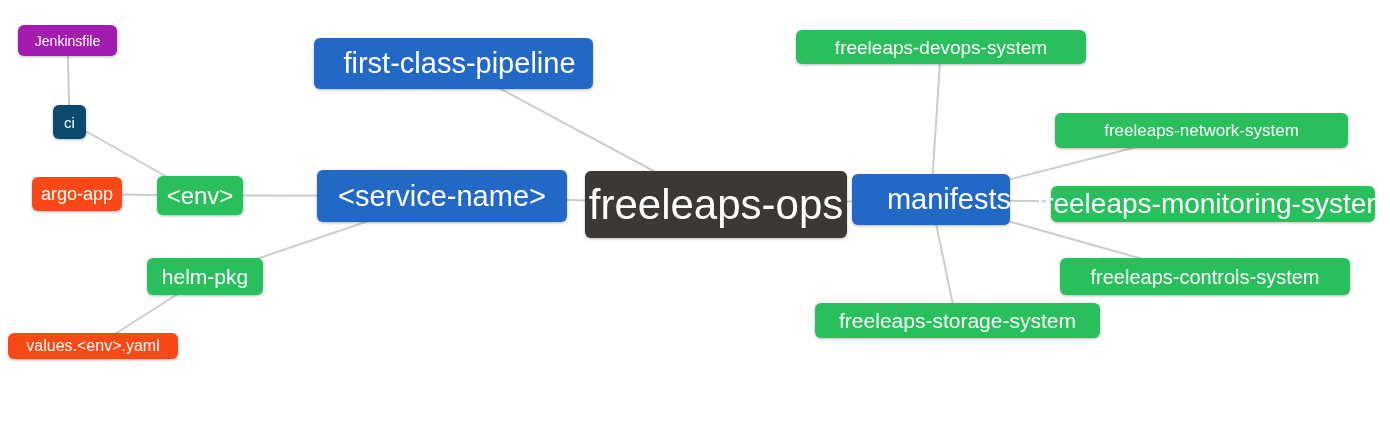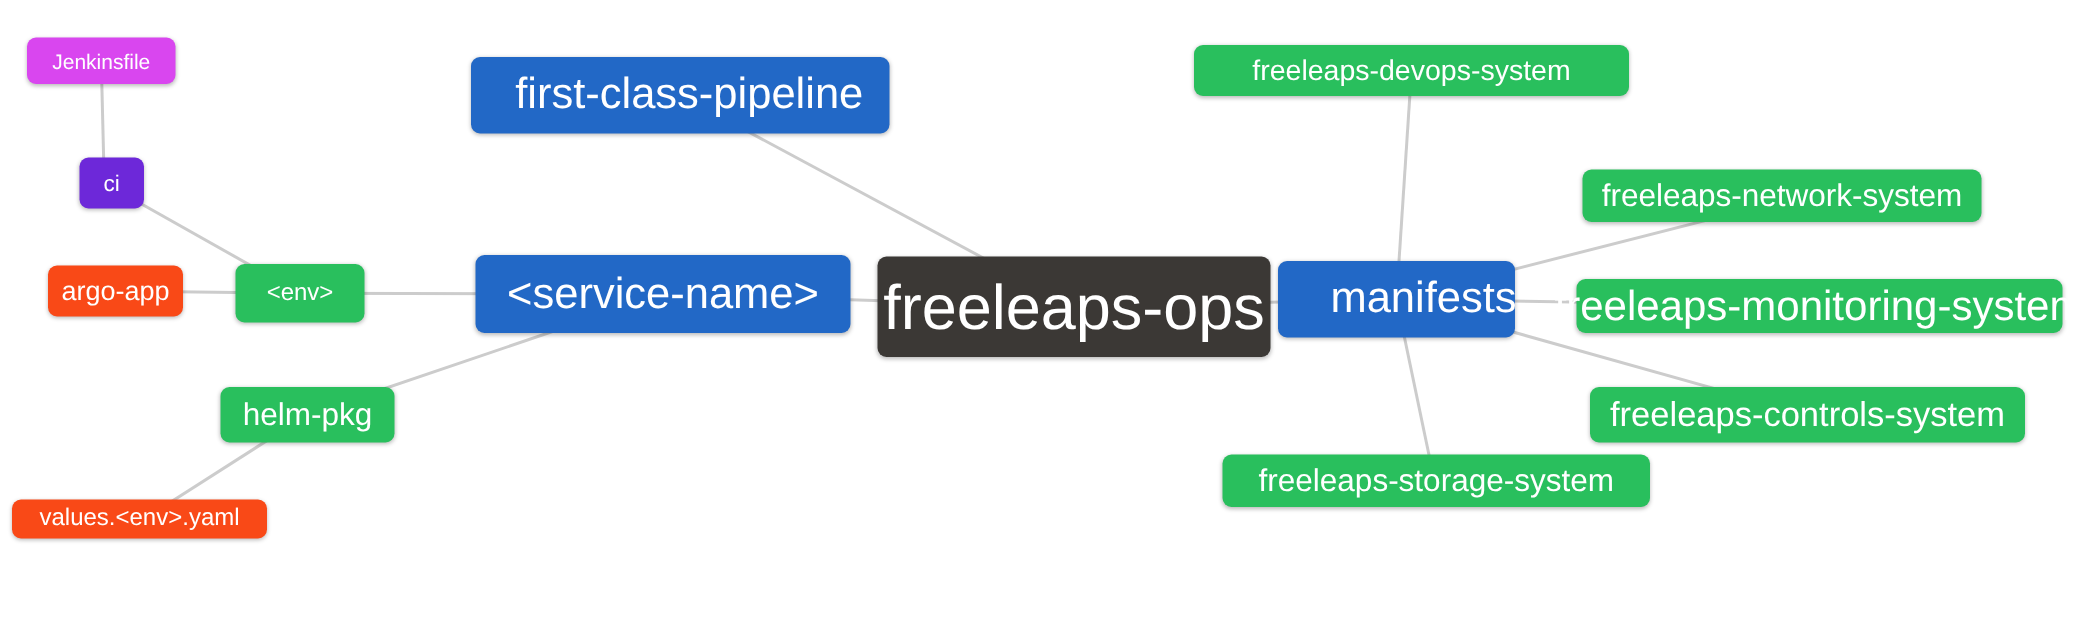--- a/index.html
+++ b/index.html
@@ -53,30 +53,30 @@
       <line x1="93" y1="348" x2="205" y2="276.5" stroke="#CCCCCC" stroke-width="2"></line>
       <line x1="442" y1="196" x2="716" y2="204.5" stroke="#CCCCCC" stroke-width="2"></line>
       <line x1="453.5" y1="63.5" x2="716" y2="204.5" stroke="#CCCCCC" stroke-width="2"></line>
       <line x1="716" y1="204.5" x2="931" y2="199.5" stroke="#CCCCCC" stroke-width="2"></line>
       <line x1="931" y1="199.5" x2="941" y2="47" stroke="#CCCCCC" stroke-width="2"></line>
       <line x1="931" y1="199.5" x2="1201.5" y2="130.5" stroke="#CCCCCC" stroke-width="2"></line>
       <line x1="931" y1="199.5" x2="1213" y2="204" stroke="#CCCCCC" stroke-width="2"></line>
       <line x1="931" y1="199.5" x2="1205" y2="276.5" stroke="#CCCCCC" stroke-width="2"></line>
       <line x1="931" y1="199.5" x2="957.5" y2="326.5" stroke="#CCCCCC" stroke-width="2"></line>
     </svg>
-    <div class="node" style="left: 18px; top: 25px; width: 99px; height: 31px; font-size: 14px; background: #d946ef; color: rgb(255, 255, 255);">
+    <div class="node" style="left: 18px; top: 25px; width: 99px; height: 31px; font-size: 14px; background: #a21caf; color: rgb(255, 255, 255);">
       <span>Jenkinsfile</span>
     </div>
-    <div class="node" style="left: 53px; top: 105px; width: 43px; height: 34px; font-size: 15px; background: #6d28d9; color: rgb(255, 255, 255);">
+    <div class="node" style="left: 53px; top: 105px; width: 33px; height: 34px; font-size: 15px; background: #0c4a6e; color: rgb(255, 255, 255);">
       <span>ci</span>
     </div>
     <div class="node" style="left: 32px; top: 177px; width: 90px; height: 34px; font-size: 18px; background: rgb(249, 73, 23); color: rgb(255, 255, 255);">
       <span>argo-app</span>
     </div>
-    <div class="node" style="left: 157px; top: 176px; width: 86px; height: 39px; font-size: 16px; background: rgb(41, 191, 93); color: rgb(255, 255, 255);">
+    <div class="node" style="left: 157px; top: 176px; width: 86px; height: 39px; font-size: 24px; background: rgb(41, 191, 93); color: rgb(255, 255, 255);">
       <span>&lt;env&gt;</span>
     </div>
     <div class="node" style="left: 317px; top: 170px; width: 250px; height: 52px; font-size: 29px; background: rgb(34, 104, 198); color: rgb(255, 255, 255);">
       <span>&lt;service-name&gt;</span>
     </div>
     <div class="node" style="left: 314px; top: 38px; width: 279px; height: 51px; font-size: 29px; background: rgb(34, 104, 198); color: rgb(255, 255, 255); padding-left: 12px;">
       <span>first-class-pipeline</span>
     </div>
     <div class="node" style="left: 585px; top: 171px; width: 262px; height: 67px; font-size: 42px; background: rgb(59, 56, 53); color: rgb(255, 255, 255);">
       <span>freeleaps-ops</span>
@@ -86,25 +86,25 @@
     </div>
     <div class="node" style="left: 147px; top: 258px; width: 116px; height: 37px; font-size: 21px; background: rgb(41, 191, 93); color: rgb(255, 255, 255);">
       <span>helm-pkg</span>
     </div>
     <div class="node" style="left: 8px; top: 333px; width: 170px; height: 26px; font-size: 16px; background: rgb(249, 73, 23); color: rgb(255, 255, 255);">
       <span>values.&lt;env&gt;.yaml</span>
     </div>
     <div class="node" style="left: 796px; top: 30px; width: 290px; height: 34px; font-size: 19px; background: rgb(41, 191, 93); color: rgb(255, 255, 255);">
       <span>freeleaps-devops-system</span>
     </div>
-    <div class="node" style="left: 1055px; top: 113px; width: 266px; height: 35px; font-size: 21px; background: rgb(41, 191, 93); color: rgb(255, 255, 255);">
+    <div class="node" style="left: 1055px; top: 113px; width: 293px; height: 35px; font-size: 17px; background: rgb(41, 191, 93); color: rgb(255, 255, 255);">
       <span>freeleaps-network-system</span>
     </div>
     <div class="node" style="left: 1051px; top: 186px; width: 324px; height: 36px; font-size: 28px; background: rgb(41, 191, 93); color: rgb(255, 255, 255);">
       <span>freeleaps-monitoring-system</span>
     </div>
-    <div class="node" style="left: 1060px; top: 258px; width: 290px; height: 37px; font-size: 23px; background: rgb(41, 191, 93); color: rgb(255, 255, 255);">
+    <div class="node" style="left: 1060px; top: 258px; width: 290px; height: 37px; font-size: 20px; background: rgb(41, 191, 93); color: rgb(255, 255, 255);">
       <span>freeleaps-controls-system</span>
     </div>
     <div class="node" style="left: 815px; top: 303px; width: 285px; height: 35px; font-size: 21px; background: rgb(41, 191, 93); color: rgb(255, 255, 255);">
       <span>freeleaps-storage-system</span>
     </div>
   </div>
 
 </body></html>

